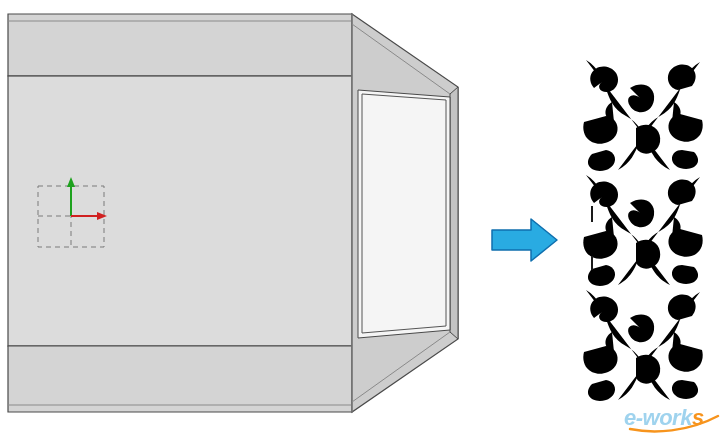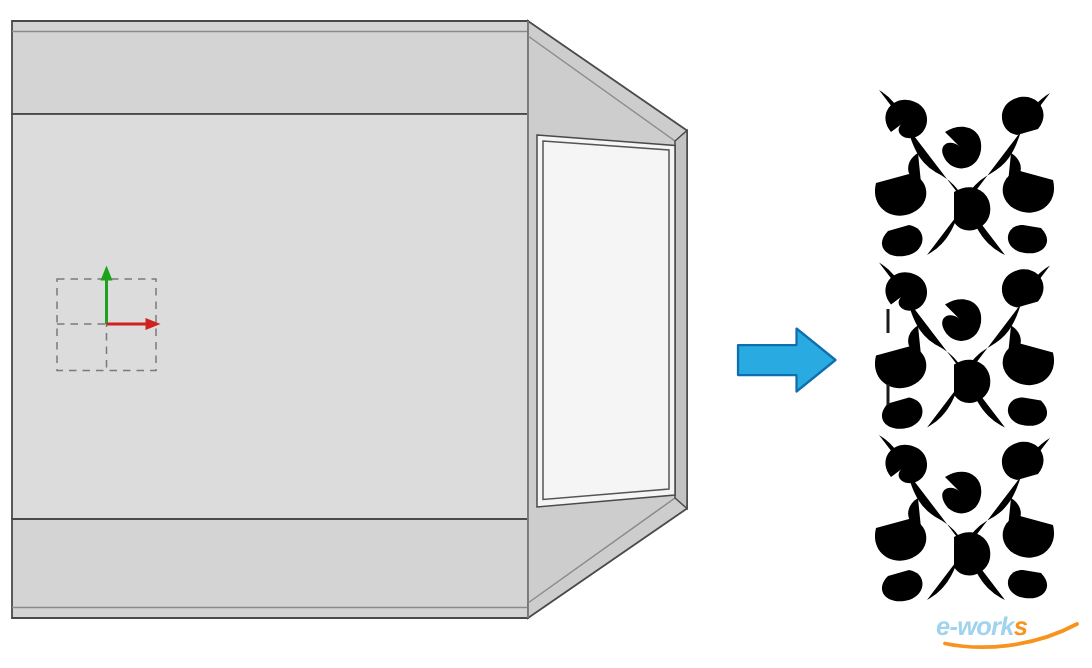--- a/index.html
+++ b/index.html
@@ -24,21 +24,21 @@
   .dash{stroke:var(--selection-dash,#7a7a7a);stroke-width:1;stroke-dasharray:5 4;fill:none;}
   .axis-y-line{stroke:var(--axis-y,#1ea21e);stroke-width:2;fill:none;}
   .axis-x-line{stroke:var(--axis-x,#d02020);stroke-width:2;fill:none;}
   .axis-y-head{fill:var(--axis-y,#1ea21e);stroke:none;}
   .axis-x-head{fill:var(--axis-x,#d02020);stroke:none;}
   
   .arrow{fill:var(--arrow-fill,#29abe2);stroke:var(--arrow-outline,#0f6fae);stroke-width:1.5;stroke-linejoin:round;}
   
   .watermark{
     position:absolute;left:624px;top:403px;width:100px;height:36px;
-    font-style:italic;font-weight:bold;font-size:17px;letter-spacing:-0.5px;
+    font-style:italic;font-weight:bold;font-size:22px;letter-spacing:-0.5px;
     line-height:30px;user-select:none;
   }
   .wm-blue{color:var(--wm-blue,#9fd3ee);}
   .wm-orange{color:var(--wm-orange,#f7941d);}
   .wm-swoosh{position:absolute;left:0;top:0;pointer-events:none;}
 </style>
 </head>
 <body>
 
 <div class="canvas">

